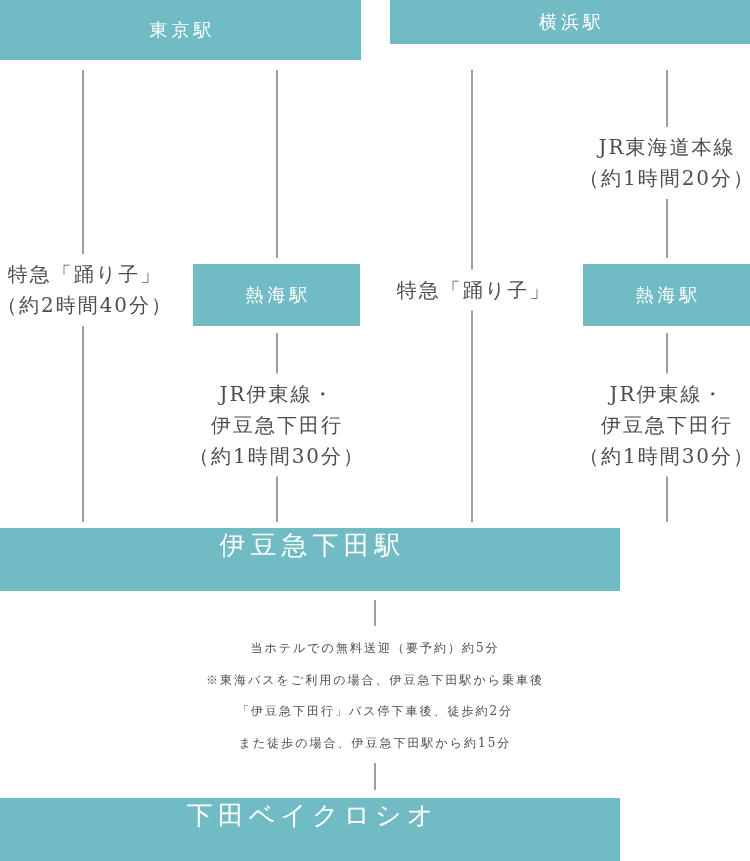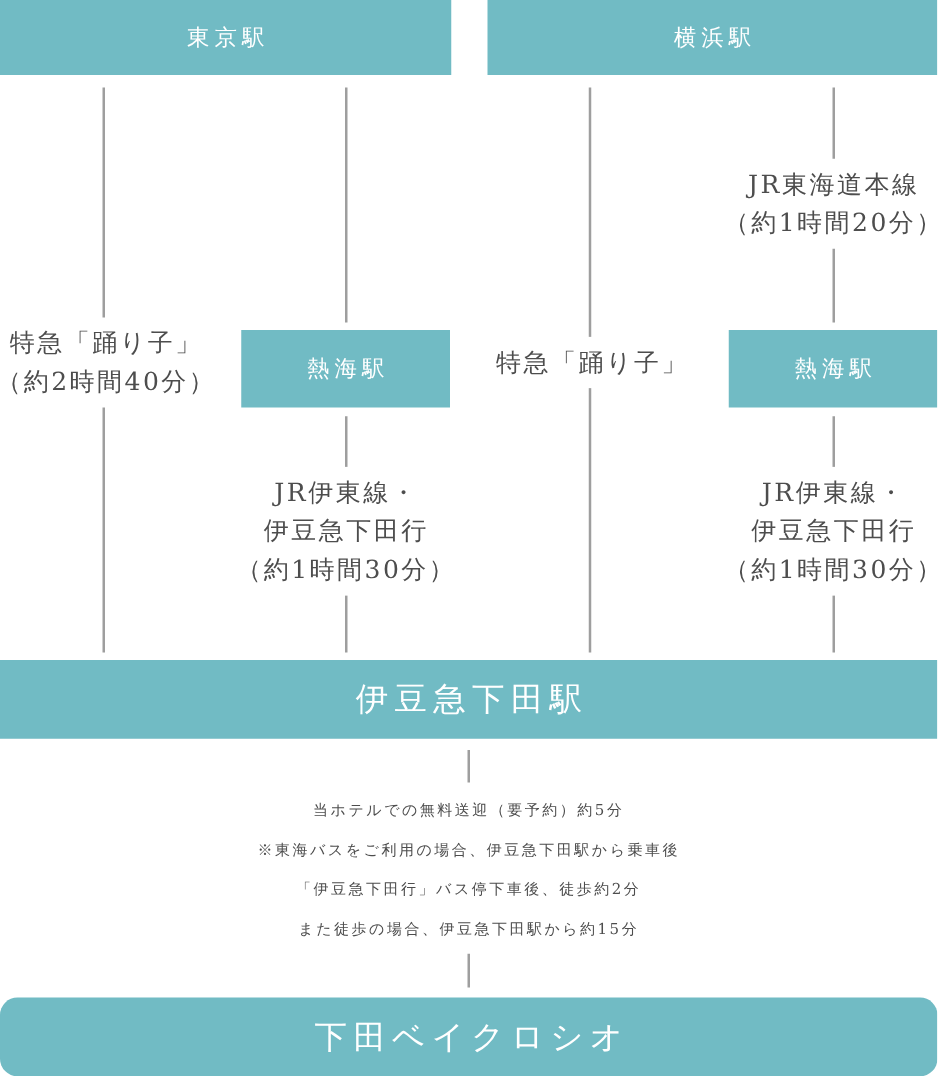--- a/index.html
+++ b/index.html
@@ -44,26 +44,26 @@
     line-height: 31px;
     letter-spacing: 2px;
     text-align: center;
     white-space: nowrap;
     padding: 5px 6px;
   }
   
   .full-bar {
     position: absolute;
     left: 0;
-    width: 750px;
+    width: 620px;
     height: 63px;
     background: var(--teal, #71bbc4);
     color: var(--box-text, #ffffff);
     display: flex;
-    align-items: center;
+    align-items: flex-start;
     justify-content: center;
     font-size: 26px;
     letter-spacing: 5px;
     text-indent: 5px;
   }
   
   .note {
     position: absolute;
     left: 0;
     width: 750px;
@@ -76,21 +76,21 @@
   }
 </style>
 </head>
 <body>
 
 <div class="canvas">
 
   <div class="station-box" style="left:0; top:0; width:361px; height:60px;">
     <span>東京駅</span>
   </div>
-  <div class="station-box" style="left:390px; top:0; width:360px; height:60px;">
+  <div class="station-box" style="left:390px; top:0; width:360px; height:44px;">
     <span>横浜駅</span>
   </div>
 
   <div class="vline" style="left:83px; top:70px; height:452px;"></div>
   <div class="vline" style="left:277px; top:70px; height:188px;"></div>
   <div class="vline" style="left:277px; top:333px; height:189px;"></div>
 
   <div class="vline" style="left:472px; top:70px; height:452px;"></div>
   <div class="vline" style="left:667px; top:70px; height:188px;"></div>
   <div class="vline" style="left:667px; top:333px; height:189px;"></div>
@@ -133,17 +133,17 @@
 
   <div class="note" style="top:633px;">
     <div>当ホテルでの無料送迎（要予約）約5分</div>
     <div>※東海バスをご利用の場合、伊豆急下田駅から乗車後</div>
     <div>「伊豆急下田行」バス停下車後、徒歩約2分</div>
     <div>また徒歩の場合、伊豆急下田駅から約15分</div>
   </div>
 
   <div class="vline" style="left:375px; top:763px; height:27px;"></div>
 
-  <div class="full-bar" style="top:798px;border-radius:14px;">
+  <div class="full-bar" style="top:798px;">
     <span>下田ベイクロシオ</span>
   </div>
 
 </div>
 
 </body></html>

